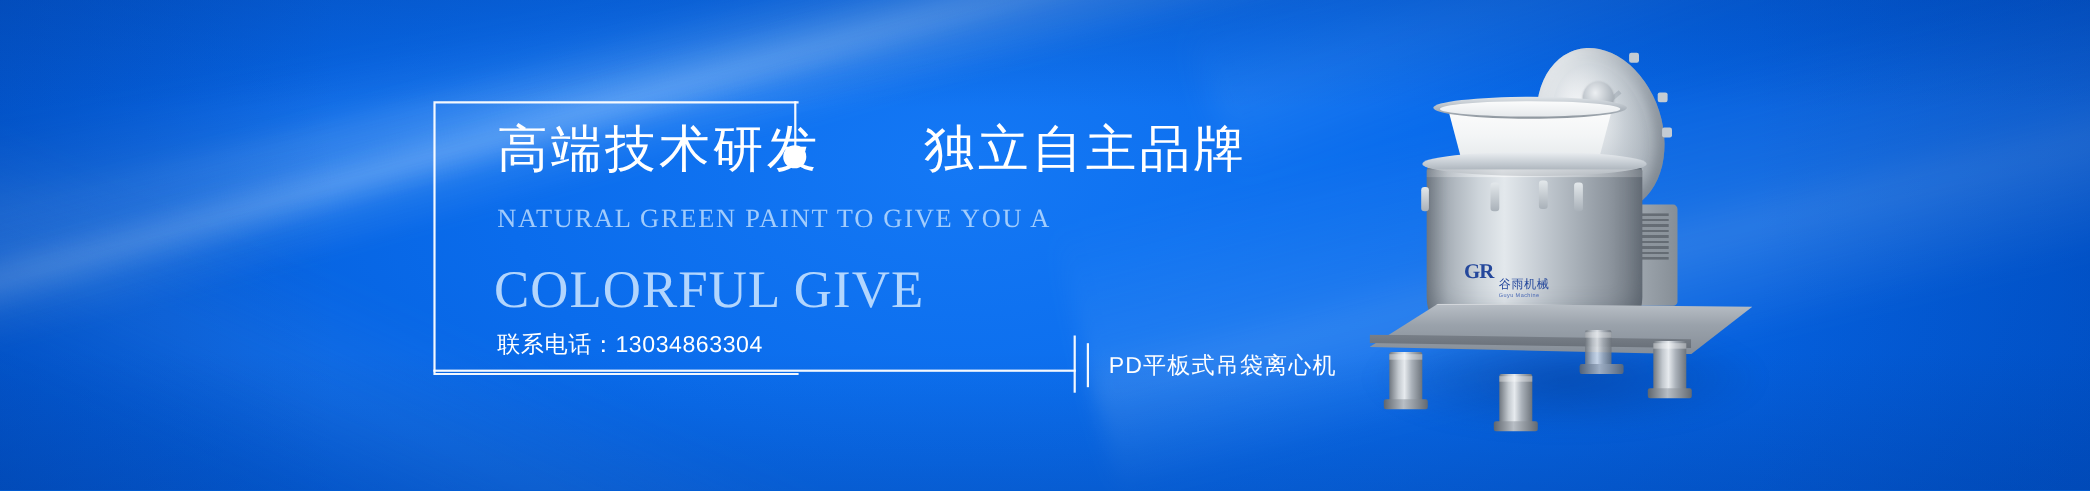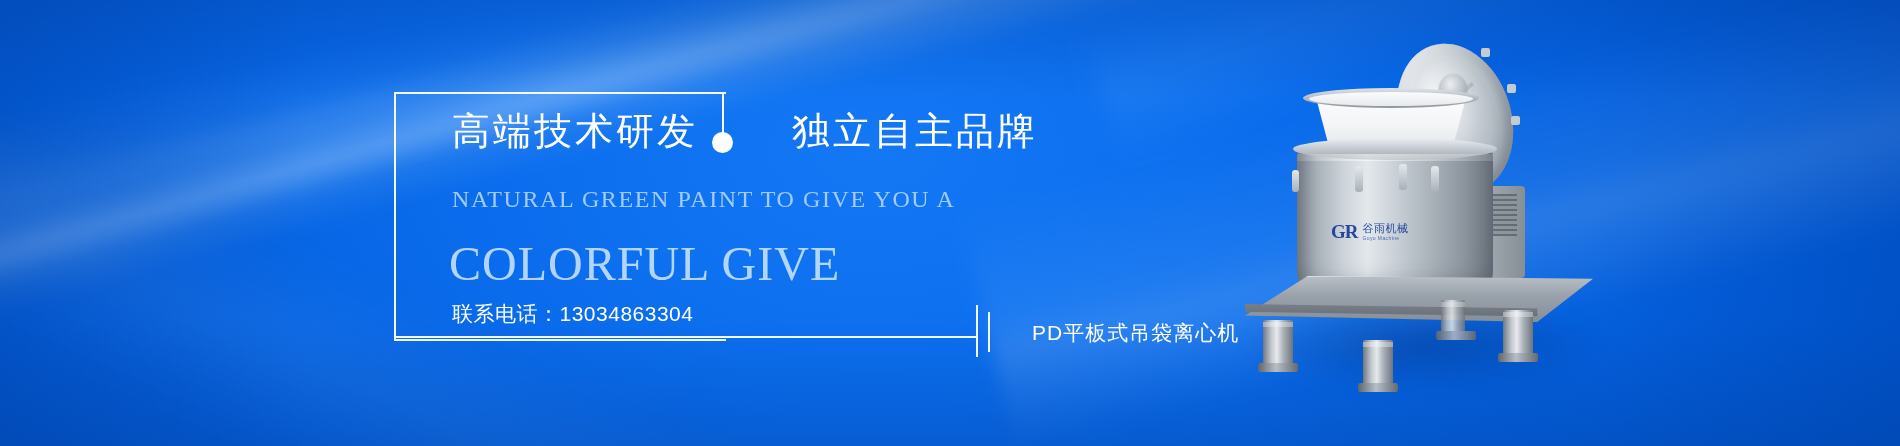--- a/index.html
+++ b/index.html
@@ -151,21 +151,21 @@
   
   .headline {
     position: absolute;
     left: 452px;
     top: 112px;
     display: flex;
     align-items: center;
     white-space: nowrap;
   }
   .headline .seg {
-    font-size: 38px;
+    font-size: 46px;
     letter-spacing: 3px;
     color: #ffffff;
     font-weight: 400;
     line-height: 1;
   }
   .headline .gap1 { width: 94px; }
 
   .sub-en {
     position: absolute;
     left: 452px;
@@ -216,21 +216,20 @@
   .caption-ticks i:first-child { height: 52px; margin-top: -7px; }
   .product-caption {
     position: absolute;
     left: 1008px;
     top: 322px;
     font-size: 21px;
     color: #ffffff;
     letter-spacing: 1px;
     white-space: nowrap;
     line-height: 1;
-    margin-left: 24px;
   }
 
   
   .machine {
     position: absolute;
     left: 1235px;
     top: 8px;
     width: 380px;
     height: 400px;
   }
@@ -315,21 +314,21 @@
   }
   .mc-logo-mark {
     font-family: "Liberation Serif", serif;
     font-size: 19px;
     font-weight: bold;
     color: #24479b;
     line-height: 1;
     letter-spacing: -1px;
   }
   .mc-logo-txt { display: flex; flex-direction: column; line-height: 1; }
-  .mc-logo-cn { font-size: 11px; color: #24479b; letter-spacing: 0.5px; }
+  .mc-logo-cn { font-size: 11px; color: #24479b; letter-spacing: 0.5px; margin-top: 32px; }
   .mc-logo-en { font-size: 5px; color: #4a69b5; letter-spacing: 0.4px; margin-top: 2px; }
 
   
   .mc-box {
     position: absolute;
     left: 238px; top: 178px;
     width: 52px; height: 92px;
     background: linear-gradient(90deg, #6b727a 0%, #9ba3ab 40%, #868e96 100%);
     border-radius: 2px 4px 4px 2px;
   }

